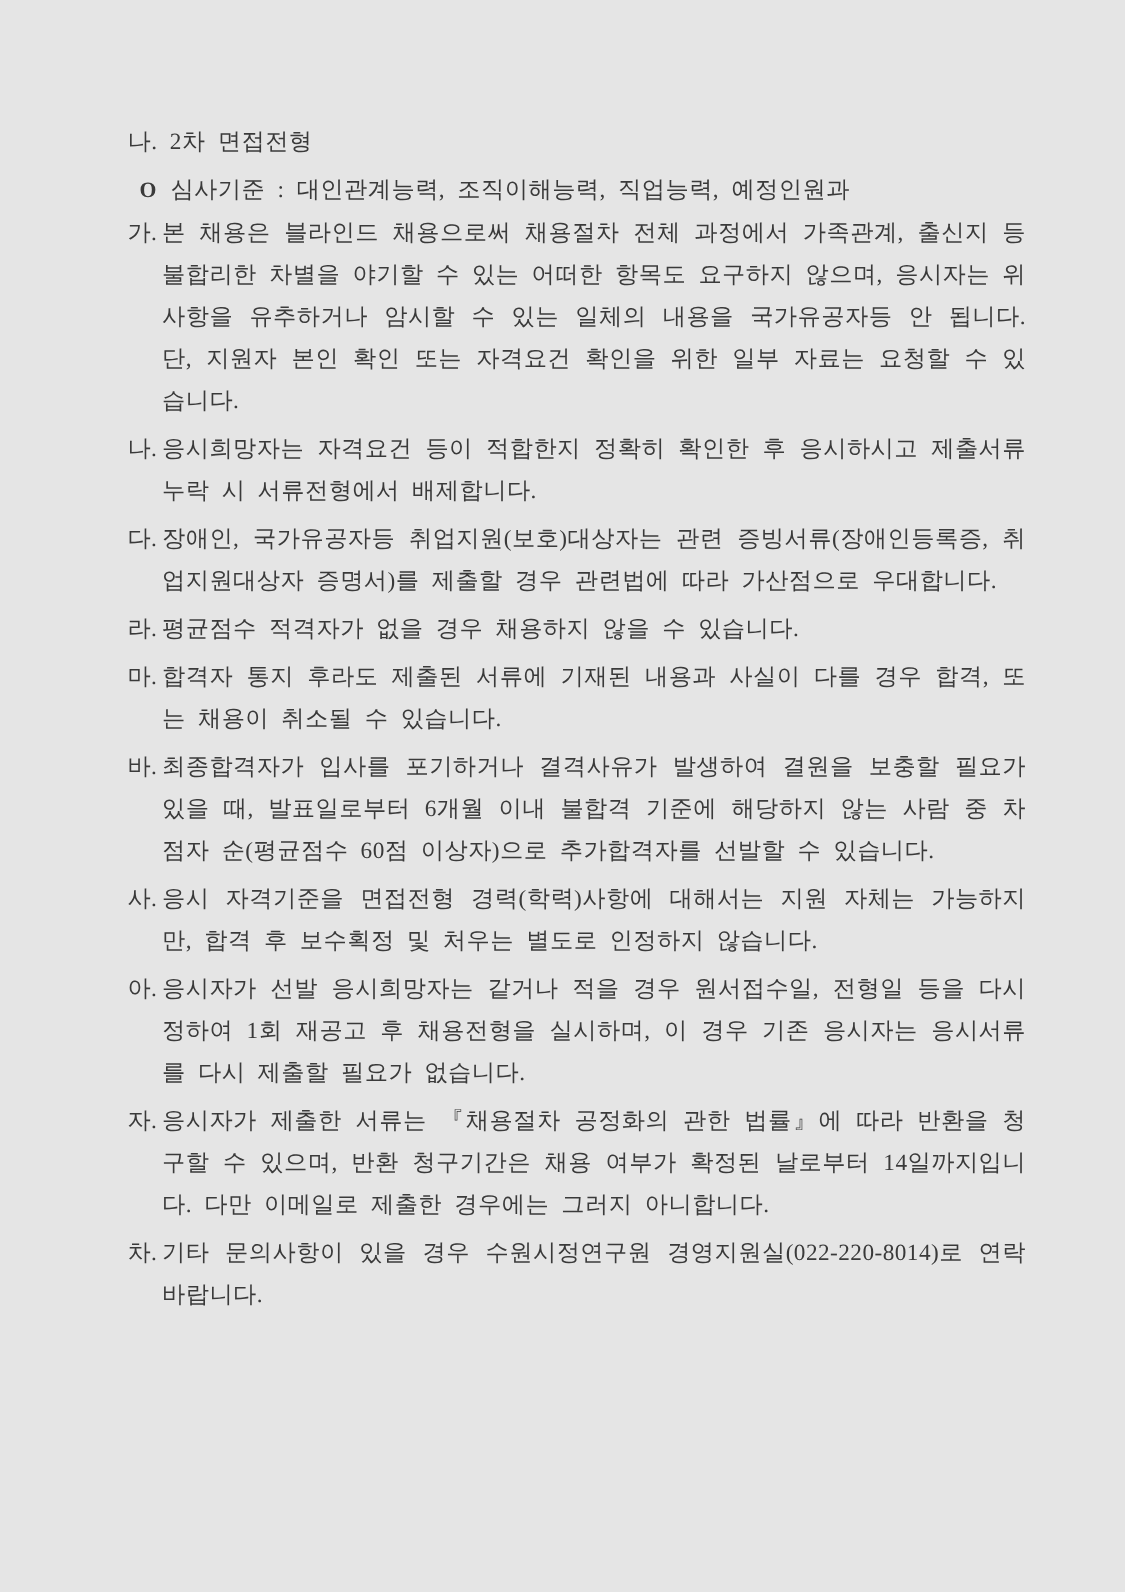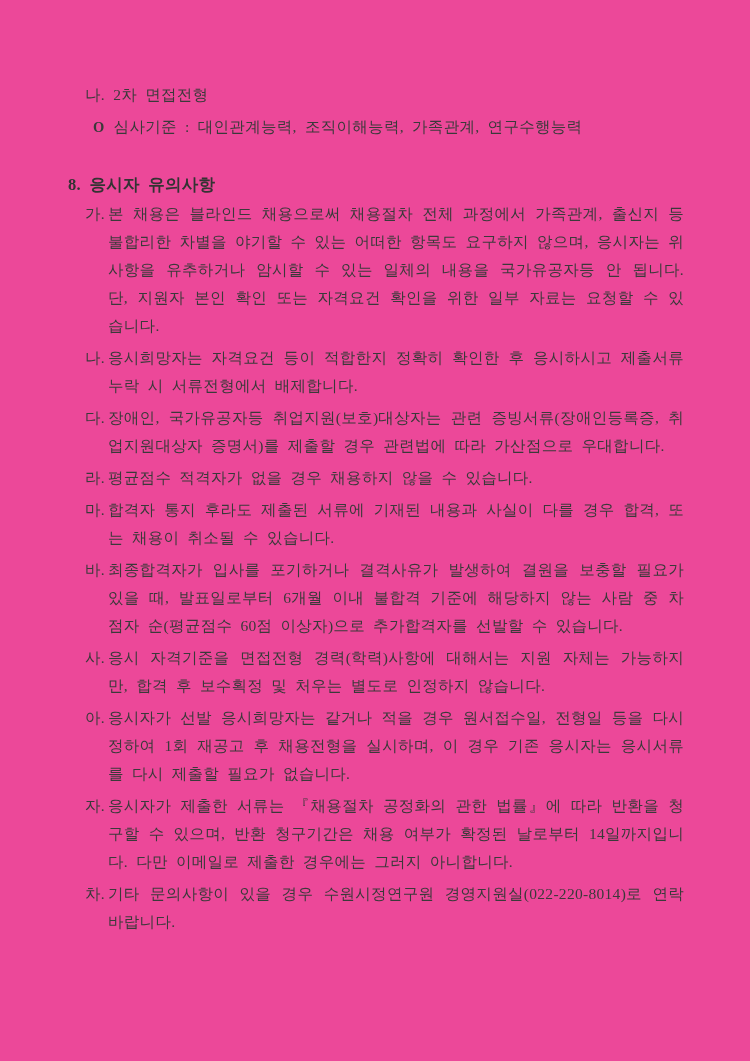--- a/index.html
+++ b/index.html
@@ -76,33 +76,32 @@
     flex: 1 1 auto;
     text-align: justify;
     word-break: break-all;
     letter-spacing: 0.3px;
     word-spacing: 4px;
   }
 </style>
 </head>
 <body>
 
-<div class="page" style="background: #ec4899; color: rgb(58, 58, 58);">
+<div class="page" style="background: #e5e5e5; color: rgb(58, 58, 58);">
   <div class="content">
 
     <div class="interview-title">나. 2차 면접전형</div>
 
     <div id="bullet-list">
   <div class="bullet-line">
-    <span class="bullet-marker">O</span><span class="bullet-text">심사기준 : 대인관계능력, 조직이해능력, 가족관계, 연구수행능력</span>
+    <span class="bullet-marker">O</span><span class="bullet-text">심사기준 : 대인관계능력, 조직이해능력, 직업능력, 예정인원과</span>
   </div>
 
 </div>
 
-    <div class="section-heading">8. 응시자 유의사항</div>
 
     <div class="notice-list" id="notice-list">
   <div class="uitem">
     <span class="label">가.</span>
     <span class="text">본 채용은 블라인드 채용으로써 채용절차 전체 과정에서 가족관계, 출신지 등 불합리한 차별을 야기할 수 있는 어떠한 항목도 요구하지 않으며, 응시자는 위 사항을 유추하거나 암시할 수 있는 일체의 내용을 국가유공자등 안 됩니다. 단, 지원자 본인 확인 또는 자격요건 확인을 위한 일부 자료는 요청할 수 있습니다.</span>
   </div>
 
   <div class="uitem">
     <span class="label">나.</span>
     <span class="text">응시희망자는 자격요건 등이 적합한지 정확히 확인한 후 응시하시고 제출서류 누락 시 서류전형에서 배제합니다.</span>

